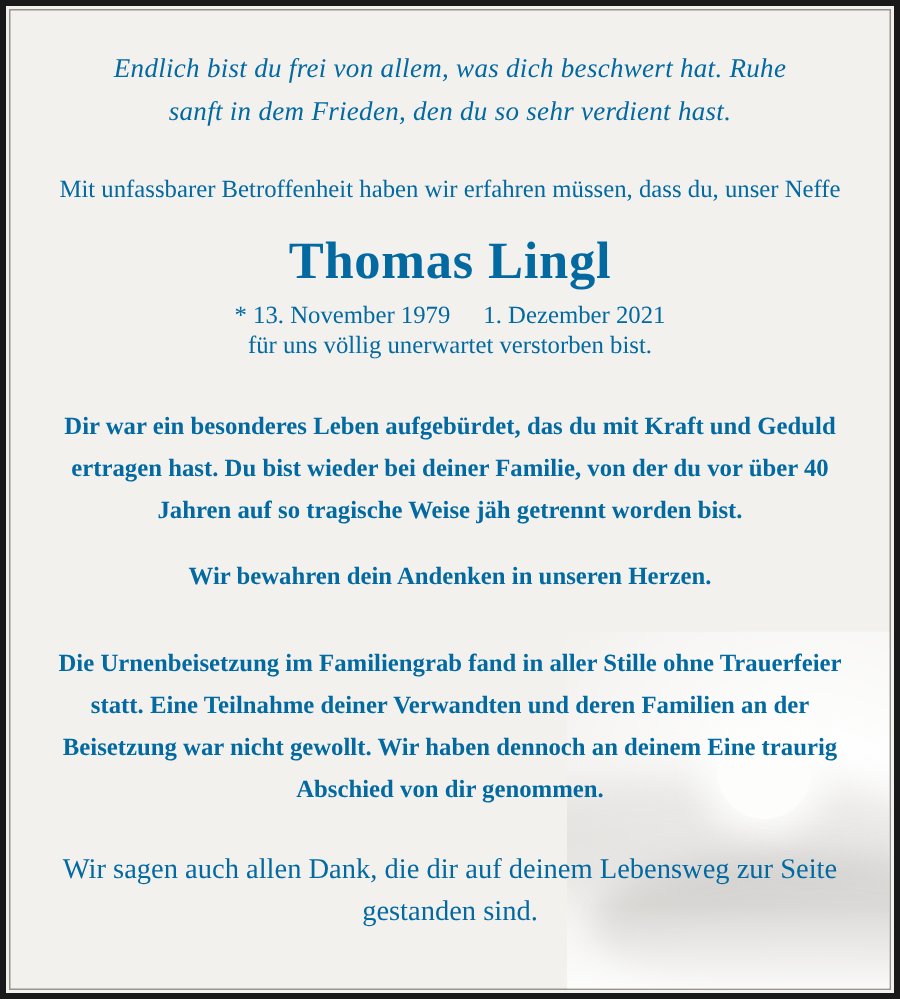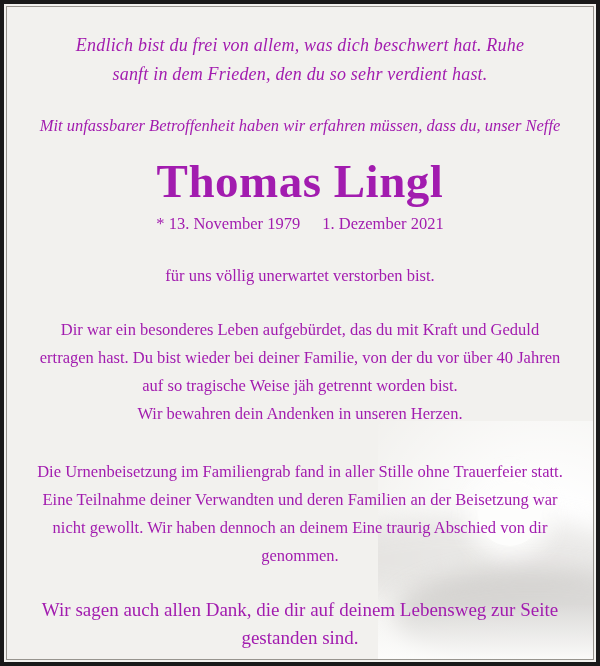--- a/index.html
+++ b/index.html
@@ -17,69 +17,68 @@
     position: absolute;
     inset: 2px;
     border: 1px solid #97948e;
     background: #f2f1ee;
     overflow: hidden;
   }
 
   .content {
     position: relative;
     z-index: 2;
-    color: #a21caf;
+    color: #0369a1;
     padding: 20px 26px 0 26px;
   }
 
   .epitaph {
     font-style: italic;
     font-size: 18px;
     line-height: 29px;
     text-align: center;
     padding: 4px 24px 0 24px;
     letter-spacing: 0.2px;
   }
 
   .intro {
     font-size: 16.5px;
     text-align: center;
     margin-top: 27px;
-    font-style: italic;
   }
 
   .deceased-name {
-    font-size: 47px;
+    font-size: 35px;
     font-weight: 600;
     text-align: center;
     margin-top: 18px;
     letter-spacing: 0.5px;
   }
 
   .dates {
     display: flex;
     justify-content: center;
     gap: 22px;
     font-size: 16.5px;
     margin-top: 6px;
   }
 
   .after-name {
     font-size: 16.5px;
     text-align: center;
-    margin-top: 32px;
   }
 
   .para {
     font-size: 16.5px;
     line-height: 28px;
     text-align: center;
     margin-top: 30px;
+    font-weight: bold;
   }
-  .para.remembrance { margin-top: 0; }
+  .para.remembrance { margin-top: 16px; }
 
   .thanks {
     font-size: 19px;
     line-height: 28px;
     text-align: center;
     margin-top: 26px;
   }
 
   
   .scene {

